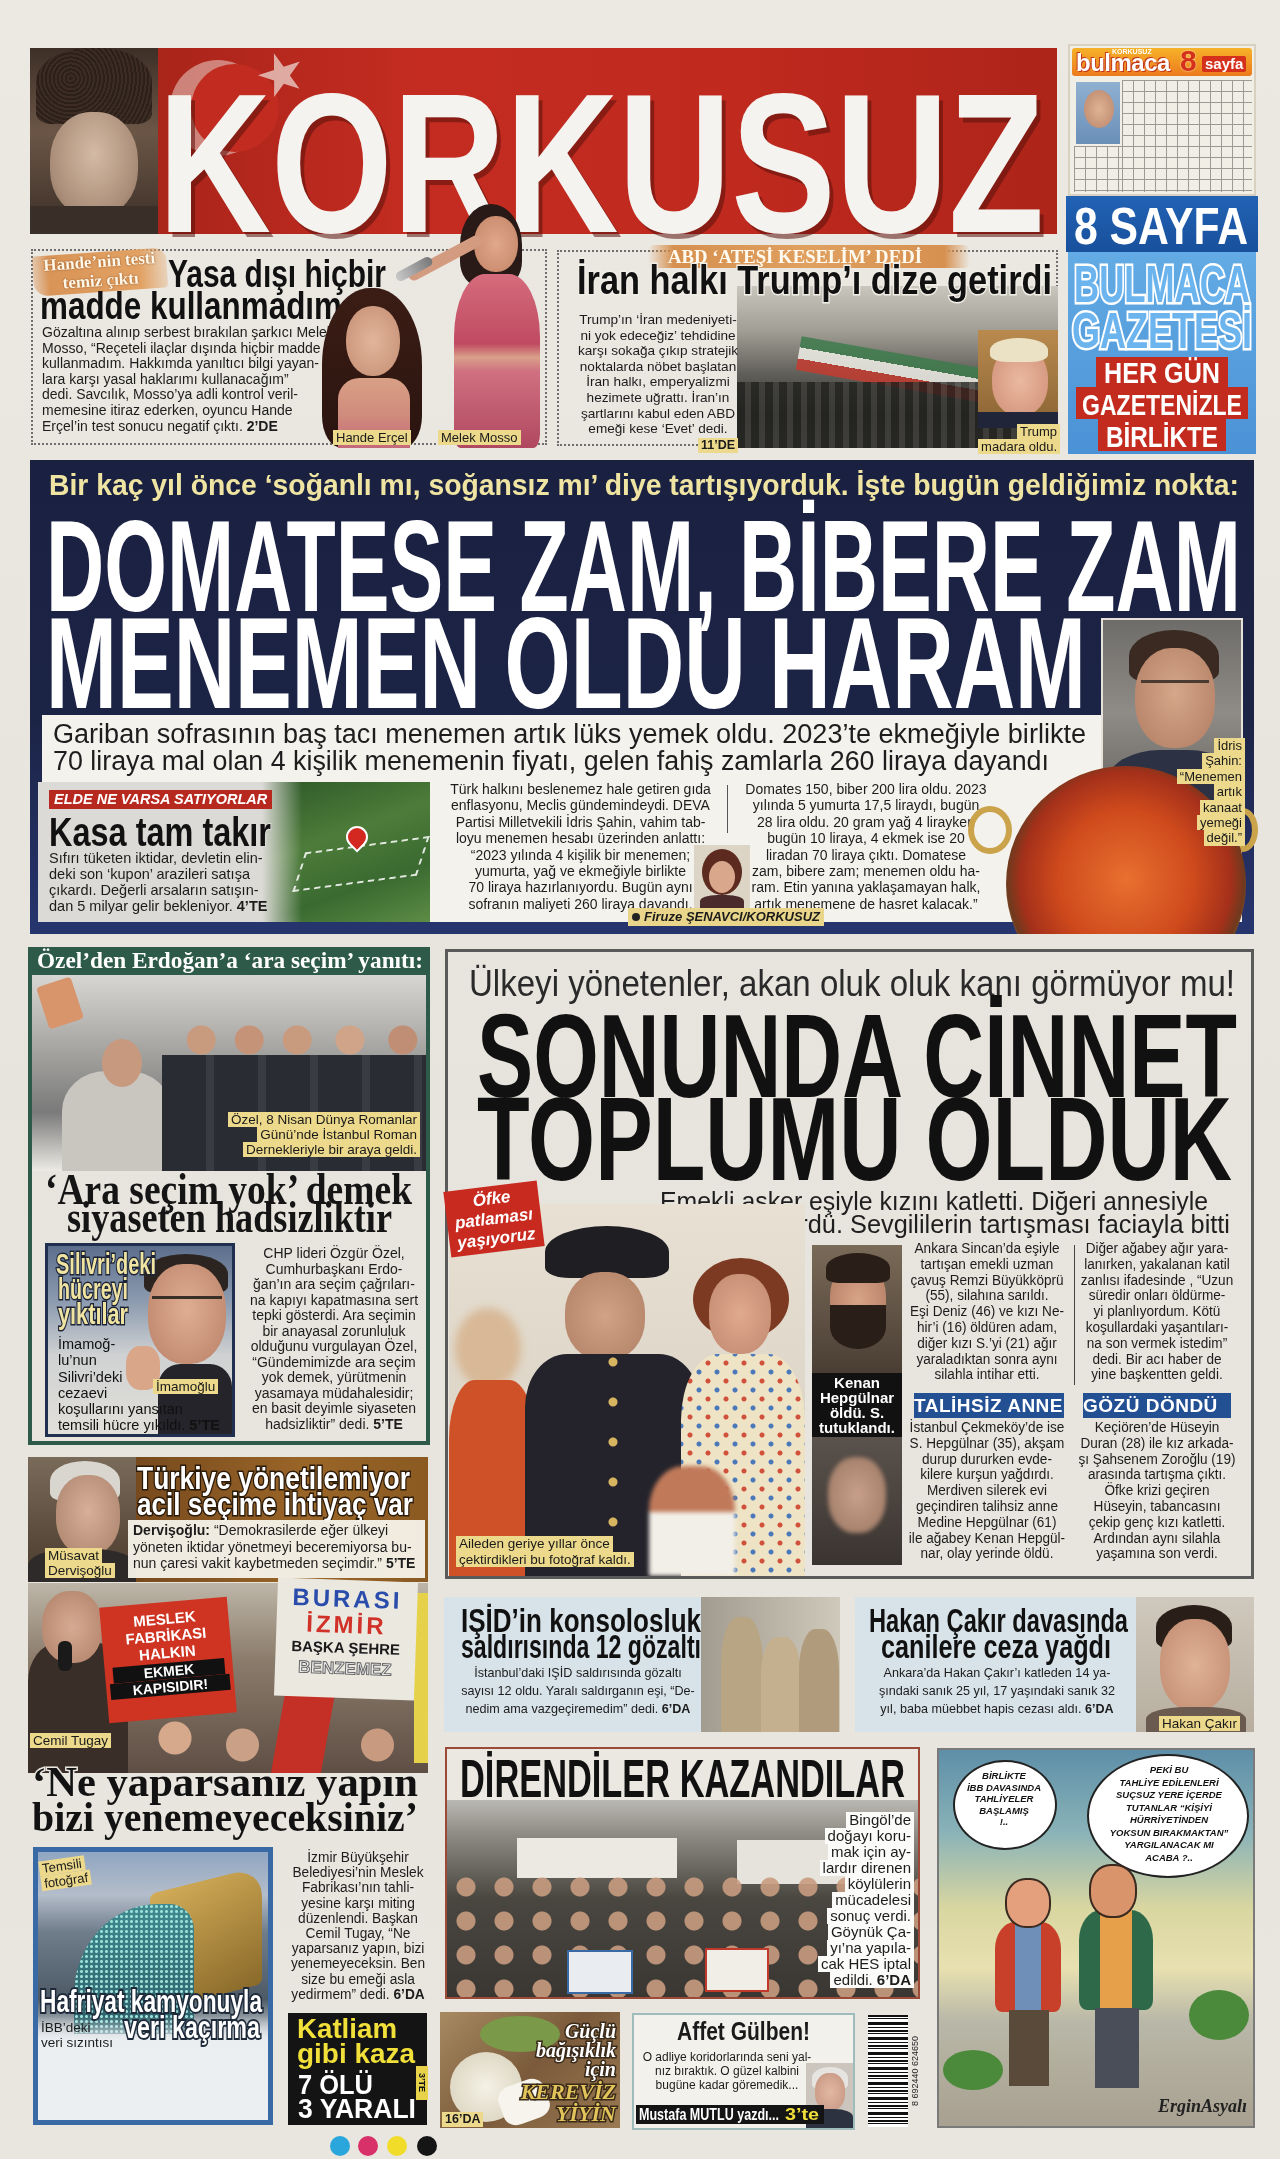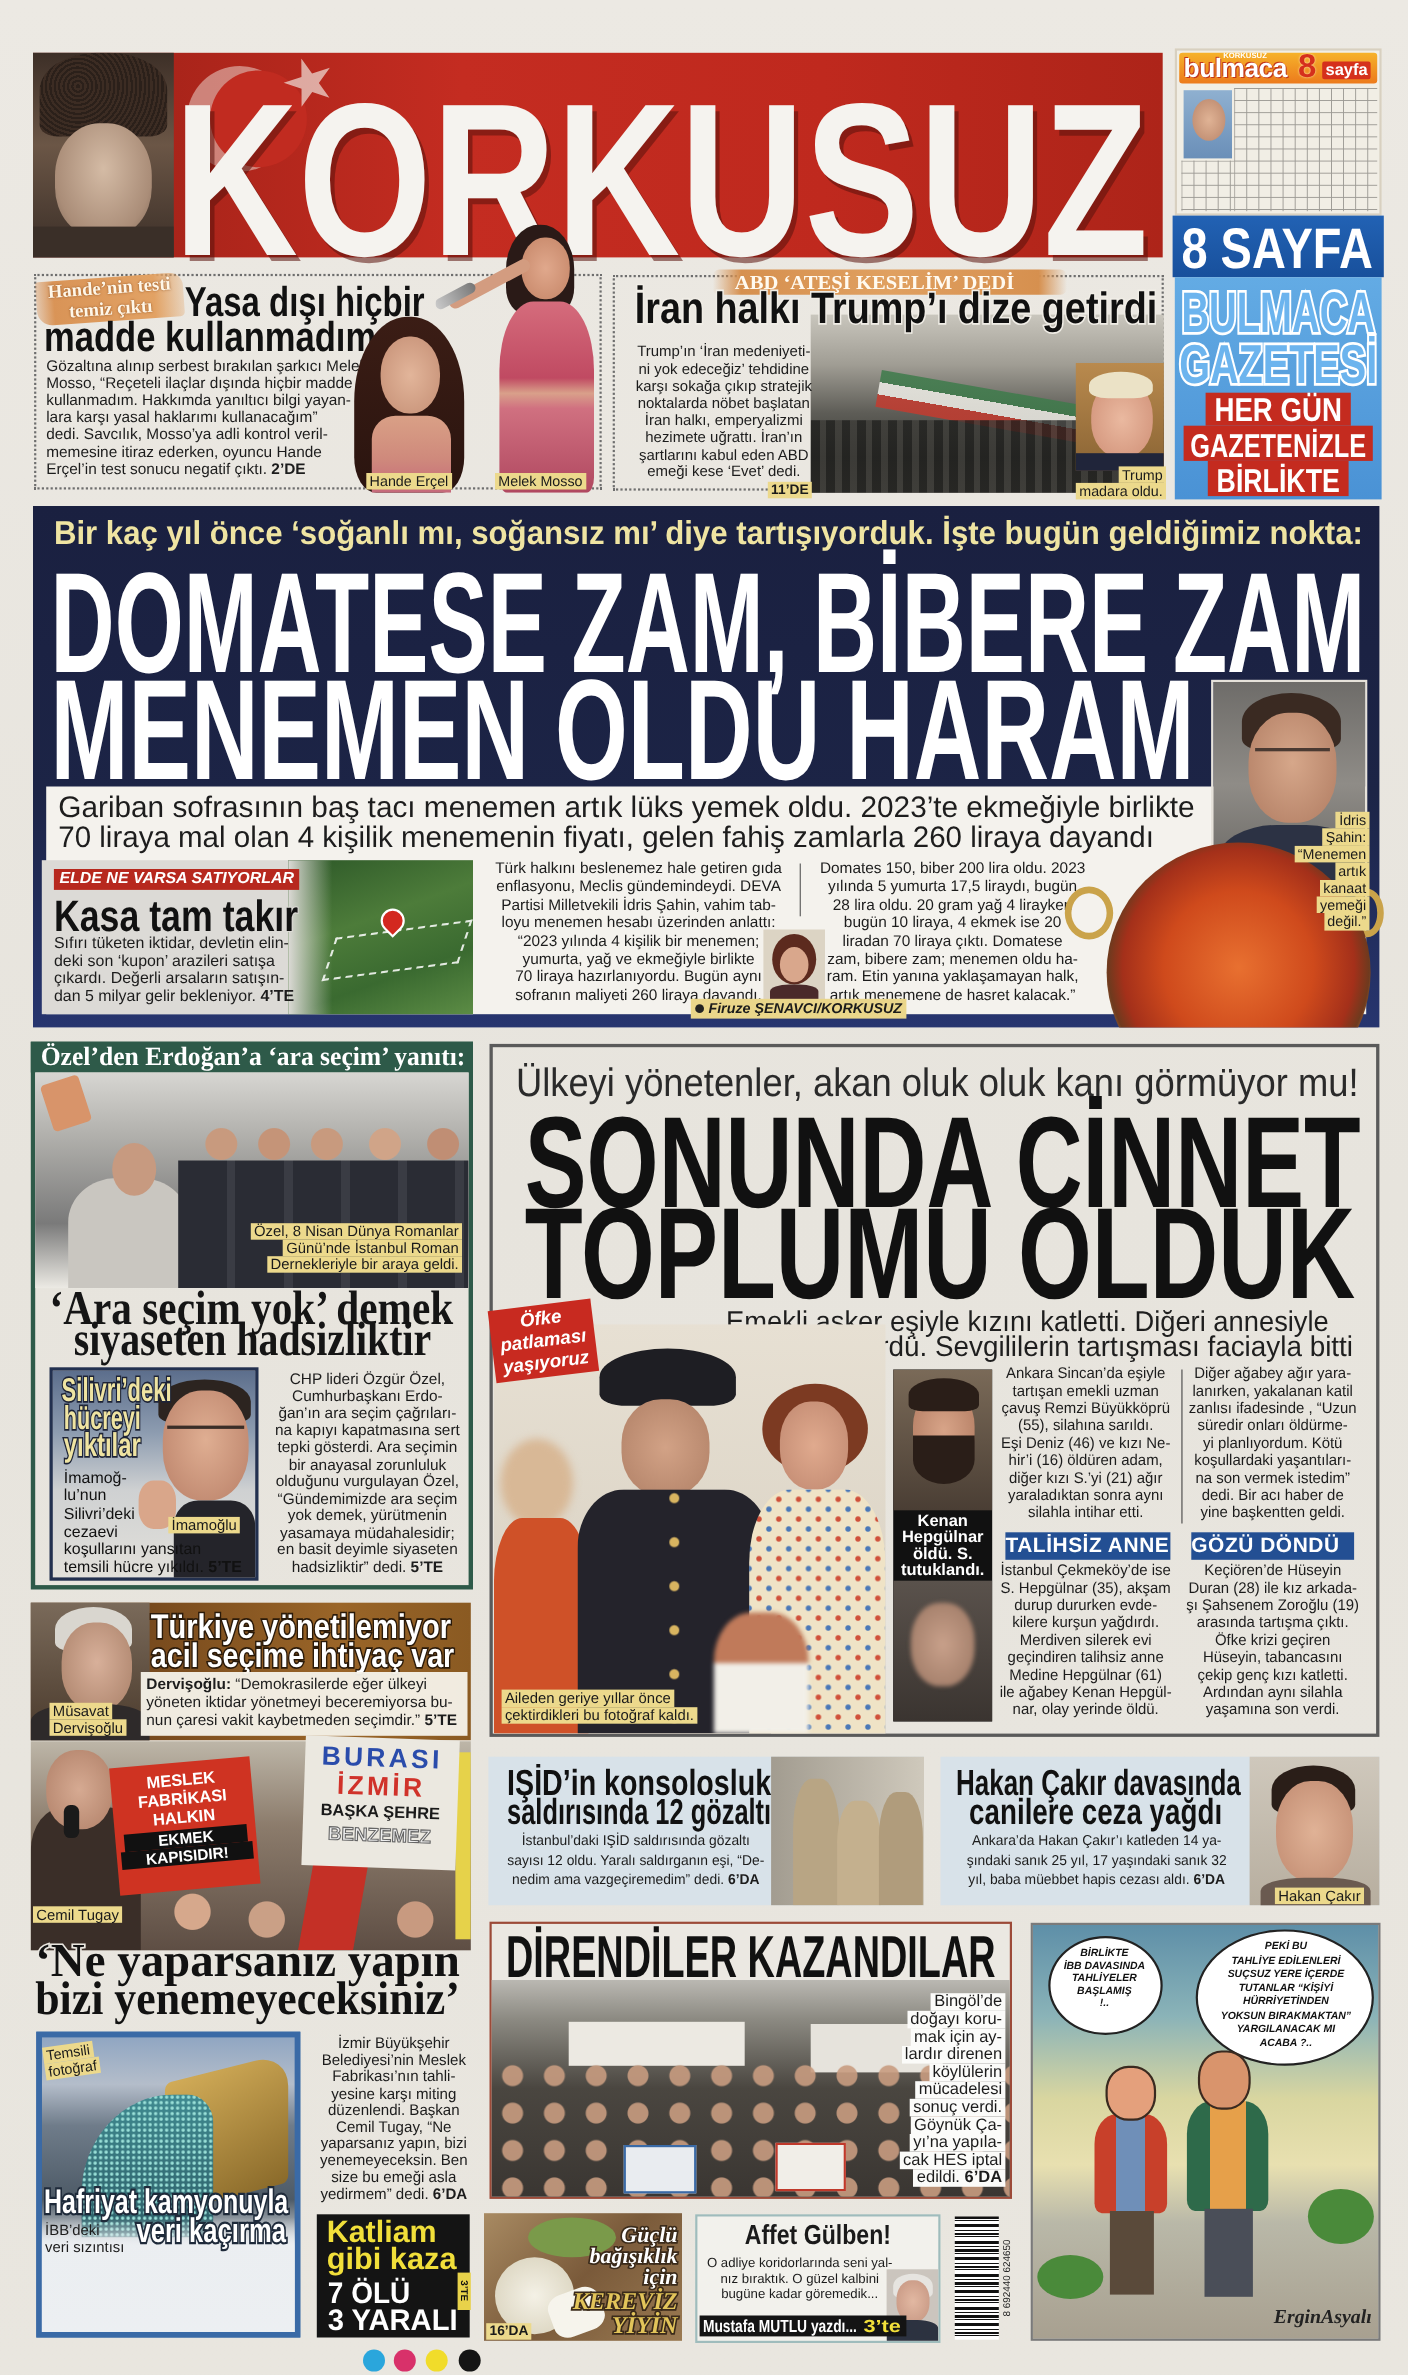--- a/index.html
+++ b/index.html
@@ -110,21 +110,21 @@
   <div class="sh" style="left:32px;top:92px;width:72px;height:70px;border-radius:30% 30% 0 0;background:linear-gradient(180deg,#d9a086,#cf8a7c 55%,#c5697a)"></div>
 </div>
 <div class="ph" style="left:396px;top:204px;width:160px;height:244px">
   <div class="sh" style="left:64px;top:0;width:62px;height:82px;border-radius:50% 50% 30% 30%;background:#2a1a17"></div>
   <div class="sh" style="left:78px;top:12px;width:44px;height:56px;border-radius:48%;background:radial-gradient(#e0a88c,#c48466)"></div>
   <div class="sh" style="left:8px;top:48px;width:82px;height:12px;border-radius:6px;background:#d39c80;transform:rotate(-28deg)"></div>
   <div class="sh" style="left:-2px;top:60px;width:40px;height:10px;border-radius:5px;background:linear-gradient(90deg,#c9c9c9,#777);transform:rotate(-28deg)"></div>
   <div class="sh" style="left:58px;top:70px;width:86px;height:174px;border-radius:36% 36% 8% 8%;background:linear-gradient(180deg,#d56c7c,#c04a62 40%,#d9a08a 48%,#d07080 56%,#b04860)"></div>
 </div>
 <div class="cap" style="left:333px;top:430px">Hande Erçel</div>
-<div class="cap" style="left:450px;top:430px">Melek Mosso</div>
+<div class="cap" style="left:438px;top:430px">Melek Mosso</div>
 
 <div class="a dot" style="left:557px;top:250px;width:501px;height:196px"></div>
 <div class="a" style="left:648px;top:245px;width:322px;height:23px;background:linear-gradient(90deg,rgba(214,144,79,0),#d6904f 8%,#e0a060 50%,#d6904f 92%,rgba(214,144,79,0));border-radius:6px"></div>
 <svg class="s" style="left:668px;top:245px;width:256px;height:24px">
       <text x="0" y="18" textLength="254" lengthAdjust="spacingAndGlyphs" class="tf" style="font-size:18px;fill:#fffaf0">ABD ‘ATEŞİ KESELİM’ DEDİ</text>
     </svg>
 <div class="ph" style="left:737px;top:286px;width:321px;height:162px;background:linear-gradient(180deg,#c9c6bd 0%,#a09d94 28%,#5e5d57 55%,#3a3a36 80%,#4b4a45 100%)">
   <div class="sh" style="left:60px;top:70px;width:230px;height:34px;background:linear-gradient(180deg,#3e7b4b 0 33%,#efeee7 33% 66%,#c43b2f 66%);transform:rotate(10deg);opacity:.85"></div>
   <div class="sh" style="left:0;top:96px;width:321px;height:66px;background:repeating-linear-gradient(90deg,#1e1e1c 0 8px,#3c3b37 8px 14px);opacity:.8"></div>
 </div>

